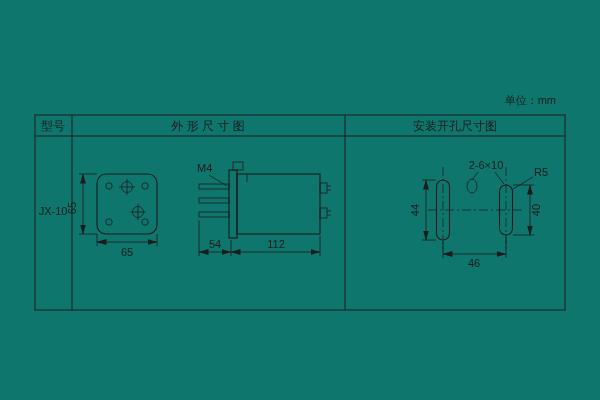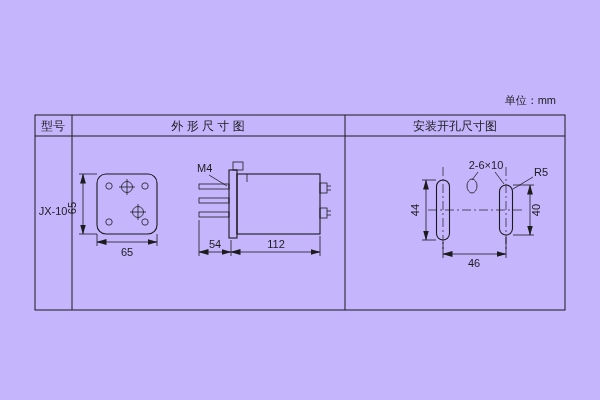--- a/index.html
+++ b/index.html
@@ -1,19 +1,19 @@
 <!DOCTYPE html>
 <html><head>
 <meta charset="utf-8">
 <style>
   html,body{margin:0;padding:0;background:#ffffff;}
   .page{
     position:relative;
     width:600px;height:400px;
-    background:#c4b5fd;
+    background:#0f766e;
     font-family:"Liberation Sans","DejaVu Sans",sans-serif;
     overflow:hidden;
   }
   svg text{
     font-family:"Liberation Sans","DejaVu Sans",sans-serif;
     fill:#1c1c1c;
   }
   .t11{font-size:11px;}
   .t12{font-size:12px;}
   .outline{fill:none;stroke:#1c1c1c;stroke-width:1.1;}

